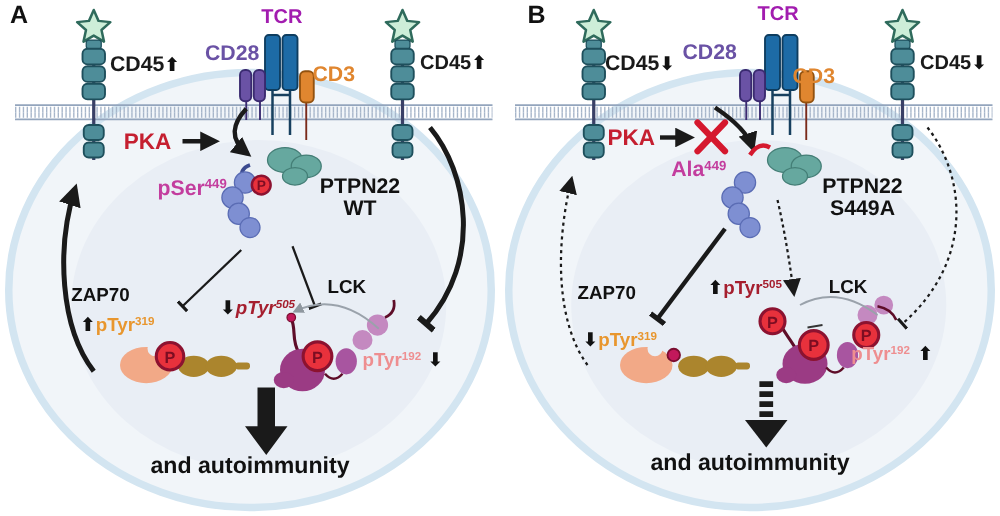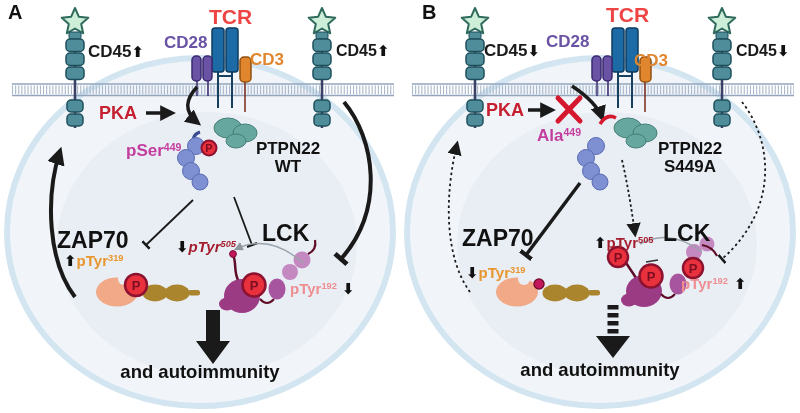--- a/index.html
+++ b/index.html
@@ -4,27 +4,27 @@
 <style>
   html,body{margin:0;padding:0;background:#fff;}
   .fig{position:relative;width:800px;height:413px;background:#ffffff;overflow:hidden;
        font-family:"Liberation Sans","DejaVu Sans",sans-serif;font-weight:bold;}
   .panel{position:absolute;top:0;width:400px;height:413px;}
   .panel.a{left:0;} .panel.b{left:400px;}
   .art{position:absolute;left:0;top:0;width:400px;height:413px;}
   .lbl{position:absolute;white-space:nowrap;color:#1a1a1a;line-height:1;}
   .panel-letter{font-size:20px;color:#111;}
   .cd45l{font-size:17px;text-align:center;} .arglyph{font-family:"DejaVu Sans",sans-serif;font-size:15px;color:#111;}
-  .tcrl{font-size:21px;color:#ef4444;}
+  .tcrl{font-size:16px;color:#a21caf;}
   .cd28l{font-size:17px;color:#6a52a5;}
   .cd3l{font-size:17px;color:#e0862f;}
   .pkal{font-size:18px;color:#c51f30;}
   .sitel{font-size:17px;color:#c33d9e;}
   .ptpn22l{font-size:17px;color:#111;text-align:center;line-height:1.08;width:112px;}
-  .kinasel{font-size:23px;color:#111;text-align:right;}
+  .kinasel{font-size:15px;color:#111;text-align:right;}
   .ptyr{font-size:15px;}
   .o319{color:#e8962e;} .r505{color:#a51e2e;} .p192{color:#ee8e90;}
   .sup{font-size:0.62em;vertical-align:0.5em;}
   .caption{position:absolute;left:0;width:400px;text-align:center;font-size:18.5px;
            line-height:1.16;color:#111;}
   .ptext{font:bold 13px "Liberation Sans","DejaVu Sans",sans-serif;fill:#7c0d22;}
   .ptext-s{font:bold 11px "Liberation Sans","DejaVu Sans",sans-serif;fill:#7c0d22;}
 </style>
 </head>
 <body>
@@ -299,21 +299,21 @@
     <div class="lbl cd28l" style="left:146px;top:33px;">CD28</div>
     <div class="lbl cd3l" style="left:234px;top:52px;">CD3</div>
     <div class="lbl pkal" style="left:86px;top:101px;">PKA</div>
     <div class="lbl sitel" style="left:137px;top:127px;"><span>Ala</span><span class="sup">449</span></div>
     <div class="lbl ptpn22l" style="left:234px;top:140px;">
         <div>PTPN22</div>
         <div>S449A</div>
       </div>
     <div class="lbl kinasel" style="left:62px;top:227px;">ZAP70</div>
     <div class="lbl ptyr" style="left:66px;top:265px;"><span class="arglyph">⬇</span><span class="o319"><span>pTyr</span><span class="sup">319</span></span></div>
-    <div class="lbl ptyr" style="left:166px;top:235px;margin-left:28px;"><span class="arglyph">⬆</span><span class="r505"><span>pTyr</span><span class="sup">505</span></span></div>
+    <div class="lbl ptyr" style="left:166px;top:223px;"><span class="arglyph">⬆</span><span class="r505"><span>pTyr</span><span class="sup">505</span></span></div>
     <div class="lbl kinasel" style="left:263px;top:222px;">LCK</div>
     <div class="lbl ptyr" style="left:281px;top:276px;"><span class="p192"><span>pTyr</span><span class="sup">192</span></span><span class="arglyph" style="margin-left:6px;">⬆</span></div>
     <div class="caption" style="top:359px;">
         <div>and autoimmunity</div>
       </div>
   </div>
 
 </div>
 
 </body></html>

